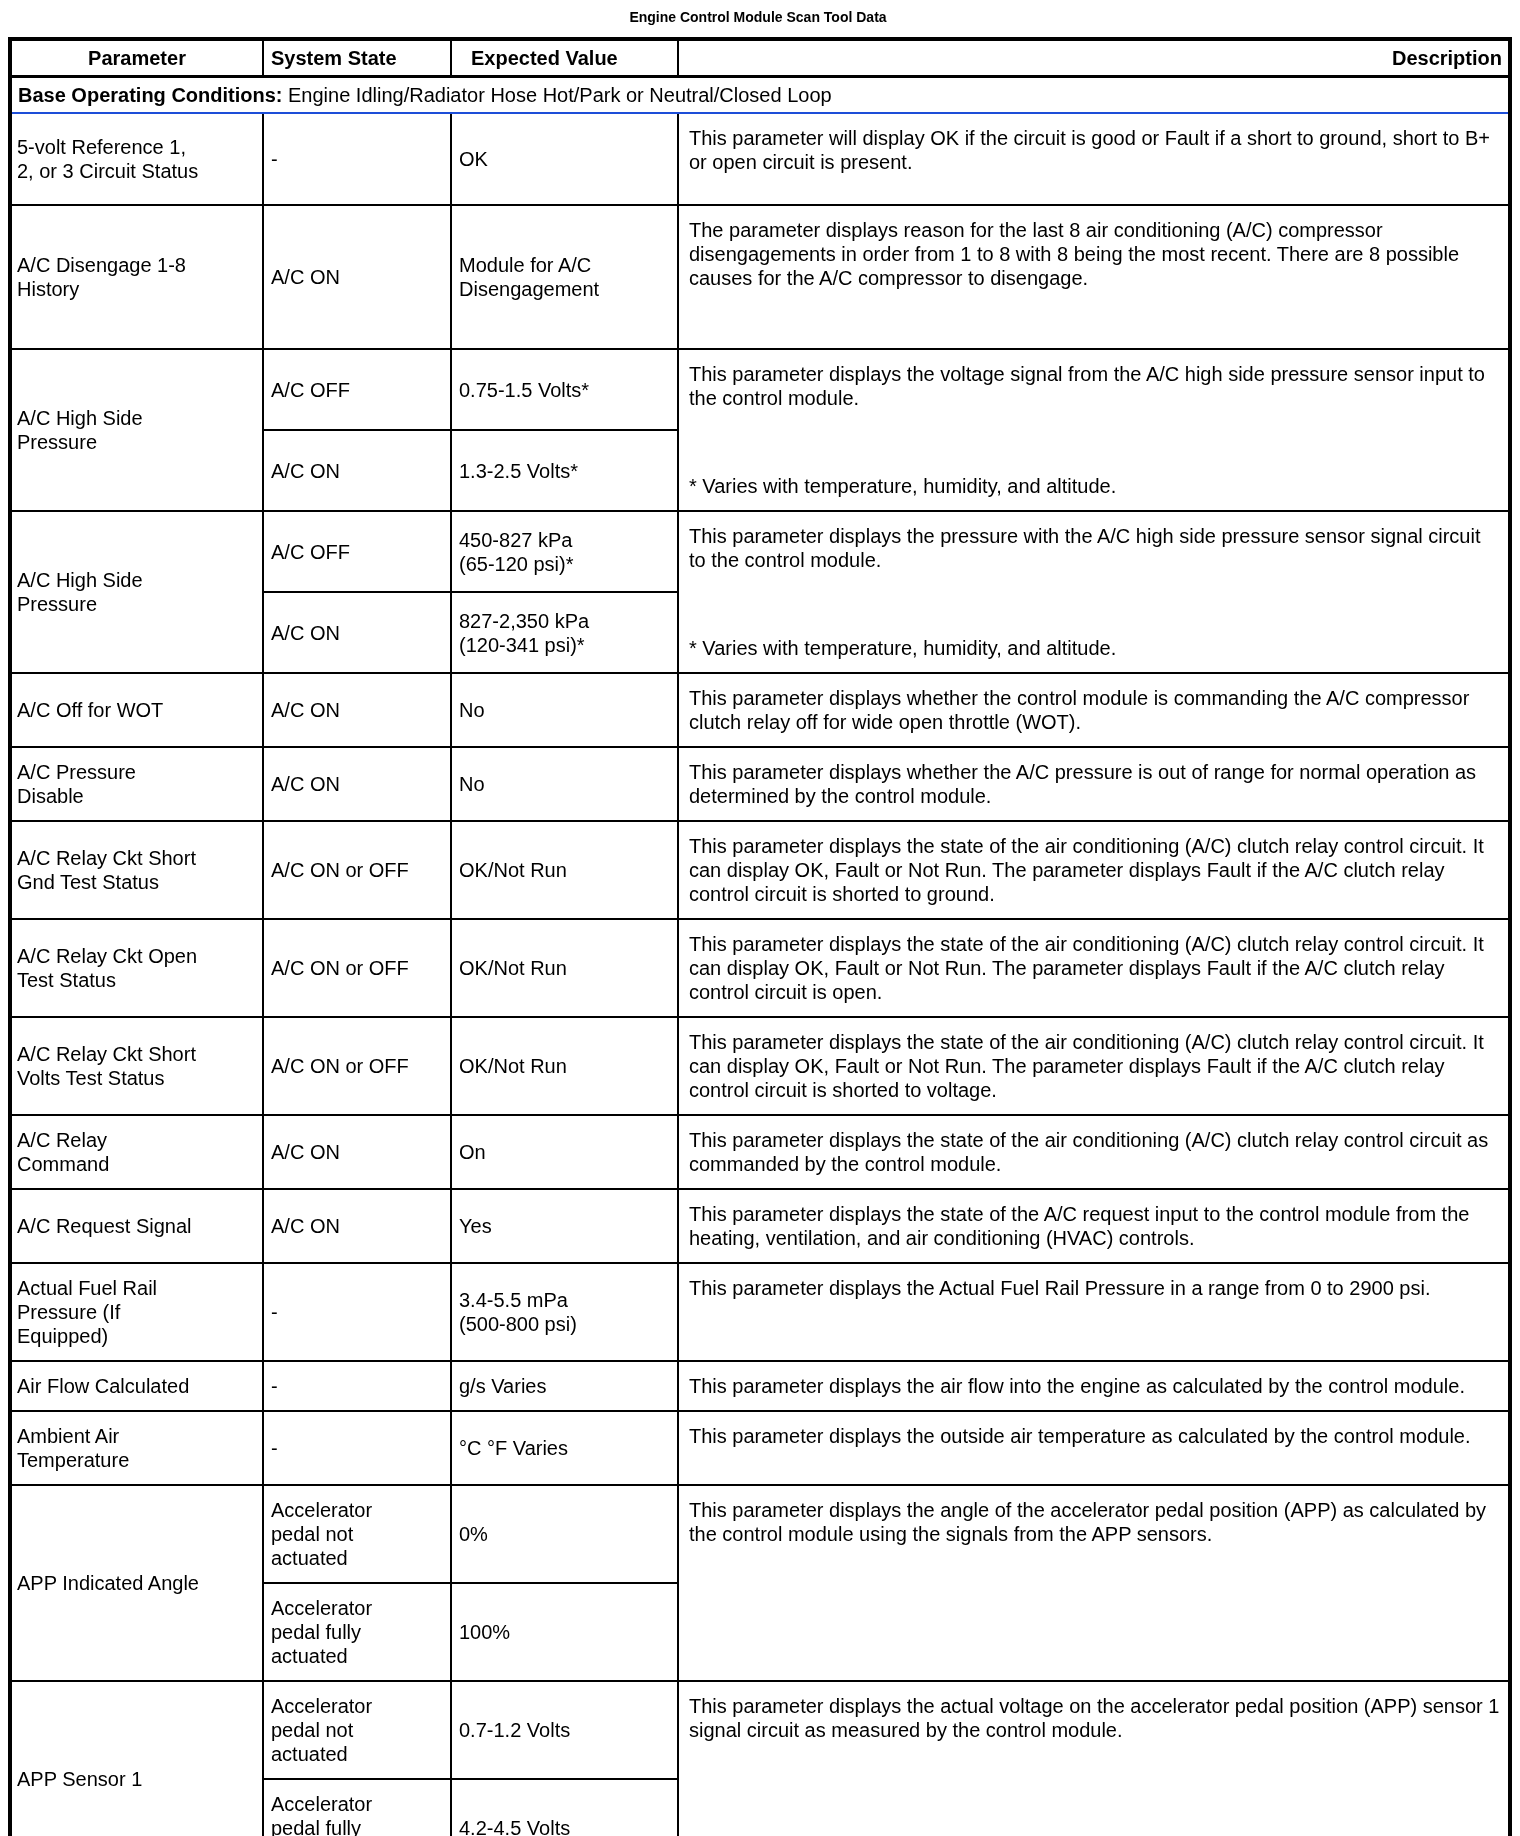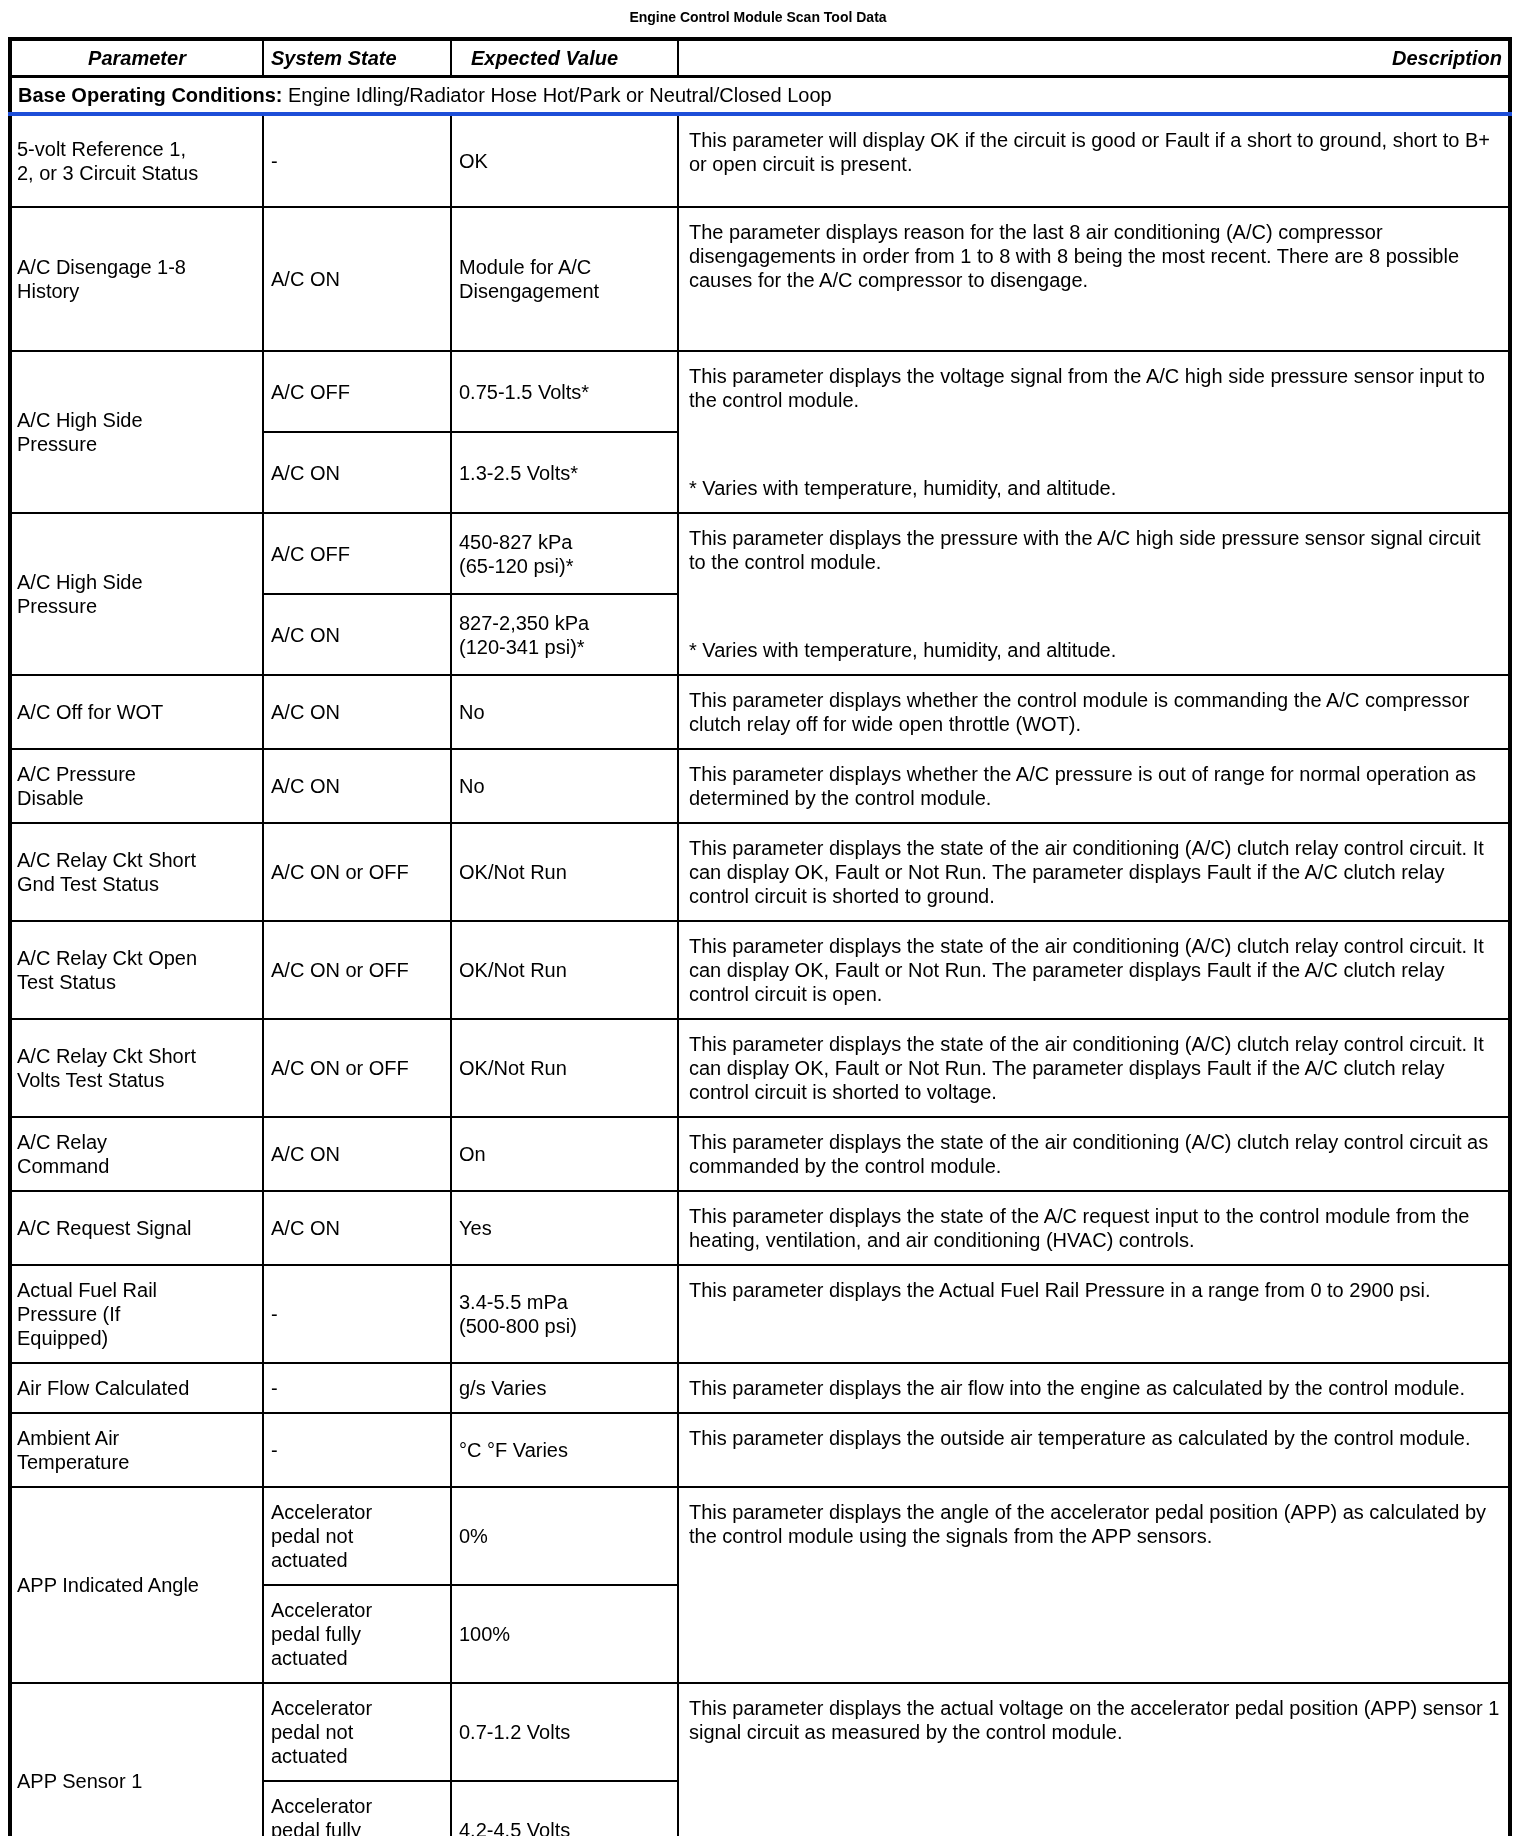--- a/index.html
+++ b/index.html
@@ -28,29 +28,28 @@
   th,td{
     border:2px solid #000;
     vertical-align:middle;
     overflow:hidden;
   }
   th{
     font-weight:bold;
     font-size:20px;
     padding:5px 6px;
     border-bottom:3px solid #000;
-    font-style:italic;
   }
   th.h-param{text-align:center;}
   th.h-state{text-align:left;padding-left:7px;}
   th.h-value{text-align:left;padding-left:19px;}
   th.h-desc{text-align:right;}
   tr.cond-row td{
     padding:5px 6px;
-    border-bottom:4px solid #1d4ed8;
+    border-bottom:2px solid #1d4ed8;
   }
   tr.cond-row .cond-label{font-weight:bold;}
   td.c-param{
     padding:12px 4px 12px 5px;
     white-space:pre-line;
   }
   td.c-state{
     padding:12px 4px 12px 7px;
     white-space:pre-line;
   }

